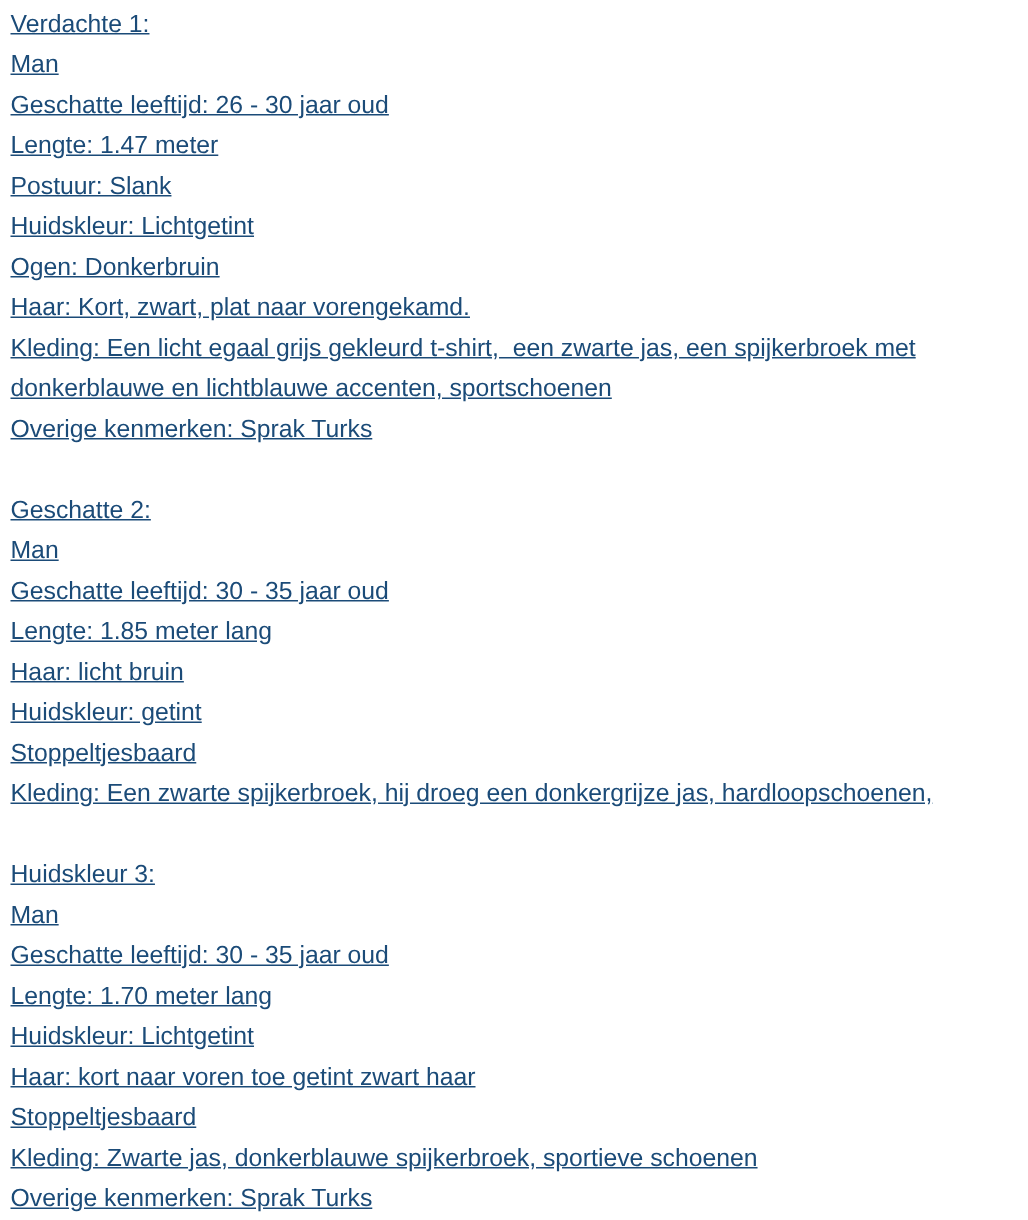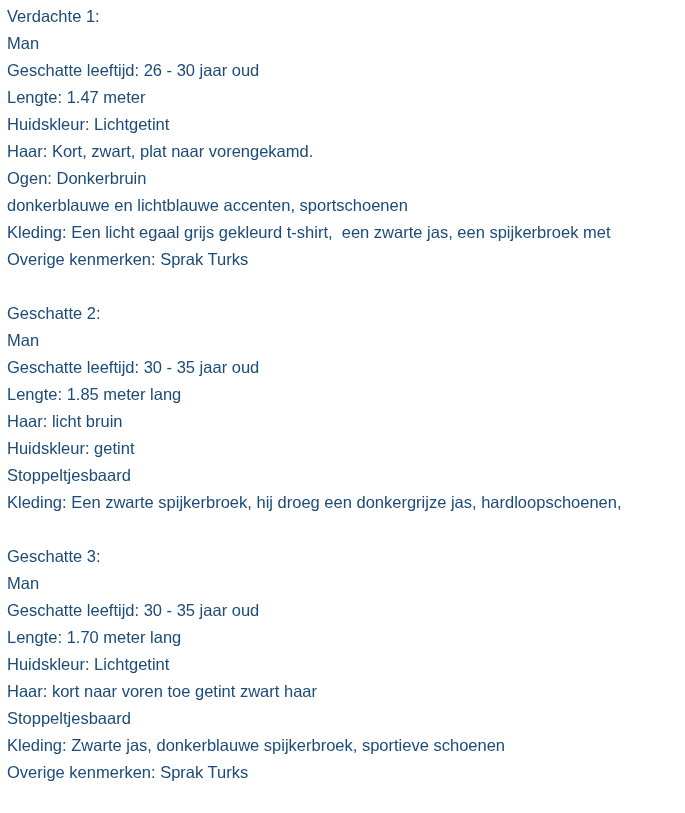--- a/index.html
+++ b/index.html
@@ -3,53 +3,54 @@
   <meta charset="utf-8">
   <style>
     html, body { margin: 0; padding: 0; background: #ffffff; }
     body {
       width: 685px; height: 813px; overflow: hidden;
       font-family: "Liberation Sans", "DejaVu Sans", sans-serif;
       font-size: 16.5px;
       color: #1b4b78;
     }
     .doc { padding: 3px 0 0 7px; }
-    .line { height: 27px; line-height: 27px; white-space: pre; }
+    .line { height: 27px; line-height: 27px; white-space: pre; text-decoration: underline; }
     .gap { height: 27px; }
   </style>
 </head>
 <body>
 
 <div class="doc">
   <div>
     <div class="line">Verdachte 1:</div>
     <div class="line">Man</div>
     <div class="line">Geschatte leeftijd: 26 - 30 jaar oud</div>
     <div class="line">Lengte: 1.47 meter</div>
+    <div class="line">Postuur: Slank</div>
     <div class="line">Huidskleur: Lichtgetint</div>
+    <div class="line">Ogen: Donkerbruin</div>
     <div class="line">Haar: Kort, zwart, plat naar vorengekamd.</div>
-    <div class="line">Ogen: Donkerbruin</div>
+    <div class="line">Kleding: Een licht egaal grijs gekleurd t-shirt,  een zwarte jas, een spijkerbroek met</div>
     <div class="line">donkerblauwe en lichtblauwe accenten, sportschoenen</div>
-    <div class="line">Kleding: Een licht egaal grijs gekleurd t-shirt,  een zwarte jas, een spijkerbroek met</div>
     <div class="line">Overige kenmerken: Sprak Turks</div>
   </div>
   <div class="gap"></div>
   <div>
     <div class="line">Geschatte 2:</div>
     <div class="line">Man</div>
     <div class="line">Geschatte leeftijd: 30 - 35 jaar oud</div>
     <div class="line">Lengte: 1.85 meter lang</div>
     <div class="line">Haar: licht bruin</div>
     <div class="line">Huidskleur: getint</div>
     <div class="line">Stoppeltjesbaard</div>
     <div class="line">Kleding: Een zwarte spijkerbroek, hij droeg een donkergrijze jas, hardloopschoenen,</div>
   </div>
   <div class="gap"></div>
   <div>
-    <div class="line">Geschatte 3:</div>
+    <div class="line">Huidskleur 3:</div>
     <div class="line">Man</div>
     <div class="line">Geschatte leeftijd: 30 - 35 jaar oud</div>
     <div class="line">Lengte: 1.70 meter lang</div>
     <div class="line">Huidskleur: Lichtgetint</div>
     <div class="line">Haar: kort naar voren toe getint zwart haar</div>
     <div class="line">Stoppeltjesbaard</div>
     <div class="line">Kleding: Zwarte jas, donkerblauwe spijkerbroek, sportieve schoenen</div>
     <div class="line">Overige kenmerken: Sprak Turks</div>
   </div>
 </div>

